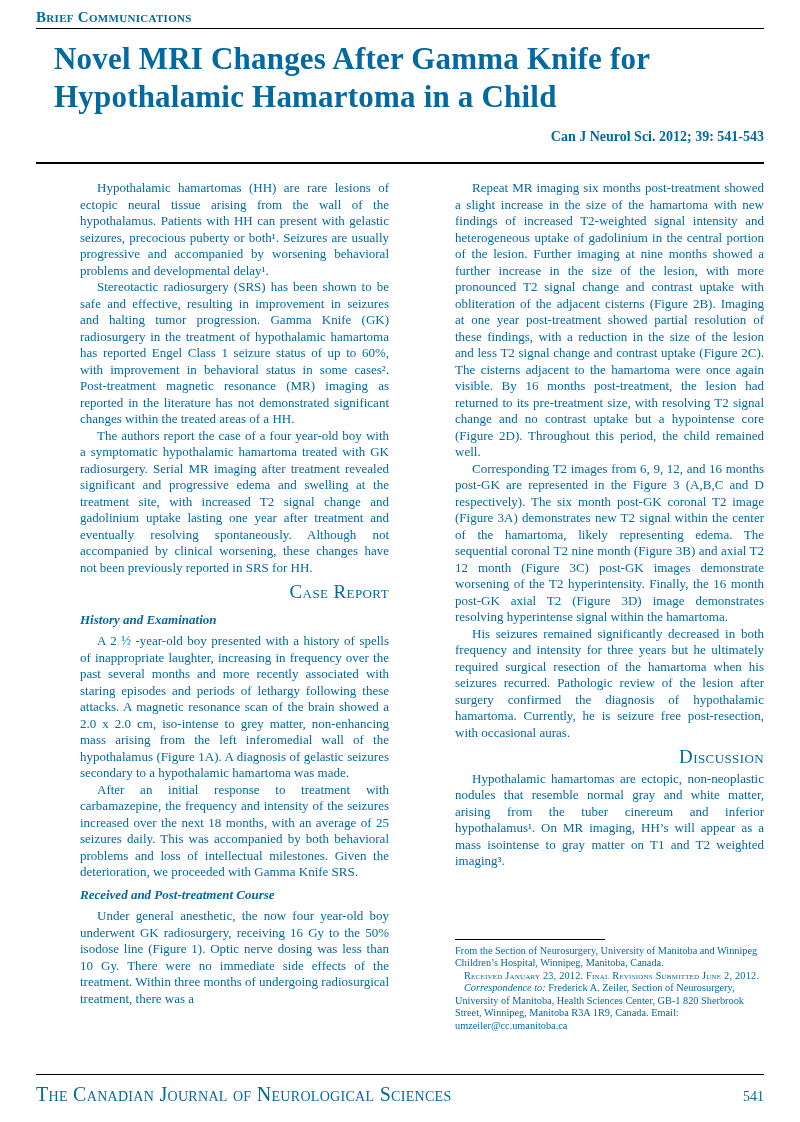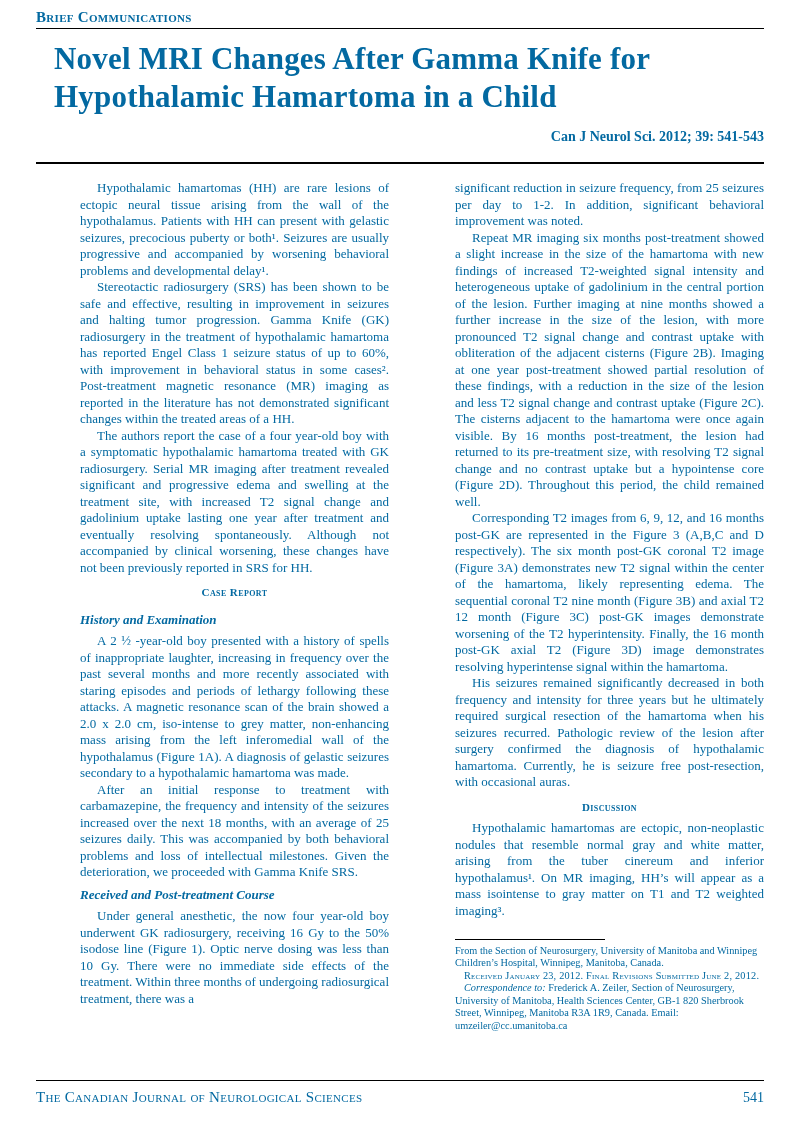--- a/index.html
+++ b/index.html
@@ -61,25 +61,25 @@
     font-size: 13px;
     line-height: 16.5px;
     display: flex;
     flex-direction: column;
     margin-left: 44px;
   }
   .col p.body-p { text-indent: 17px; margin: 0; }
   .col p.noindent { text-indent: 0; }
   .section-heading {
     font-variant: small-caps;
-    font-weight: bold;
-    font-size: 11px;
+    font-weight: normal;
+    font-size: 19px;
     letter-spacing: 0.4px;
     margin: 8px 0 5px 0;
-    text-align: center;
+    text-align: right;
   }
   .sub-heading {
     font-weight: bold;
     font-style: italic;
     font-size: 13px;
     margin: 6px 0 5px 0;
     text-align: left;
   }
   .footnote {
     margin-top: auto;
@@ -102,21 +102,21 @@
     right: 36px;
     bottom: 16px;
     border-top: 1px solid #000;
     padding-top: 8px;
     display: flex;
     justify-content: space-between;
     align-items: baseline;
   }
   .journal-name {
     font-variant: small-caps;
-    font-size: 15px;
+    font-size: 20px;
     letter-spacing: 0.3px;
   }
   .page-number { font-size: 14px; }
 </style>
 </head>
 <body>
 
 <div class="page">
 
   <header>
@@ -135,21 +135,20 @@
       <p class="body-p">The authors report the case of a four year-old boy with a symptomatic hypothalamic hamartoma treated with GK radiosurgery. Serial MR imaging after treatment revealed significant and progressive edema and swelling at the treatment site, with increased T2 signal change and gadolinium uptake lasting one year after treatment and eventually resolving spontaneously. Although not accompanied by clinical worsening, these changes have not been previously reported in SRS for HH.</p>
       <h2 class="section-heading">Case Report</h2>
       <h3 class="sub-heading">History and Examination</h3>
       <p class="body-p">A 2 ½ -year-old boy presented with a history of spells of inappropriate laughter, increasing in frequency over the past several months and more recently associated with staring episodes and periods of lethargy following these attacks. A magnetic resonance scan of the brain showed a 2.0 x 2.0 cm, iso-intense to grey matter, non-enhancing mass arising from the left inferomedial wall of the hypothalamus (Figure 1A). A diagnosis of gelastic seizures secondary to a hypothalamic hamartoma was made.</p>
       <p class="body-p">After an initial response to treatment with carbamazepine, the frequency and intensity of the seizures increased over the next 18 months, with an average of 25 seizures daily. This was accompanied by both behavioral problems and loss of intellectual milestones. Given the deterioration, we proceeded with Gamma Knife SRS.</p>
       <h3 class="sub-heading">Received and Post-treatment Course</h3>
       <p class="body-p">Under general anesthetic, the now four year-old boy underwent GK radiosurgery, receiving 16 Gy to the 50% isodose line (Figure 1). Optic nerve dosing was less than 10 Gy. There were no immediate side effects of the treatment. Within three months of undergoing radiosurgical treatment, there was a</p>
     </div>
 
     <div class="col">
-      <p class="body-p noindent">significant reduction in seizure frequency, from 25 seizures per day to 1-2. In addition, significant behavioral improvement was noted.</p>
       <p class="body-p">Repeat MR imaging six months post-treatment showed a slight increase in the size of the hamartoma with new findings of increased T2-weighted signal intensity and heterogeneous uptake of gadolinium in the central portion of the lesion. Further imaging at nine months showed a further increase in the size of the lesion, with more pronounced T2 signal change and contrast uptake with obliteration of the adjacent cisterns (Figure 2B). Imaging at one year post-treatment showed partial resolution of these findings, with a reduction in the size of the lesion and less T2 signal change and contrast uptake (Figure 2C). The cisterns adjacent to the hamartoma were once again visible. By 16 months post-treatment, the lesion had returned to its pre-treatment size, with resolving T2 signal change and no contrast uptake but a hypointense core (Figure 2D). Throughout this period, the child remained well.</p>
       <p class="body-p">Corresponding T2 images from 6, 9, 12, and 16 months post-GK are represented in the Figure 3 (A,B,C and D respectively). The six month post-GK coronal T2 image (Figure 3A) demonstrates new T2 signal within the center of the hamartoma, likely representing edema. The sequential coronal T2 nine month (Figure 3B) and axial T2 12 month (Figure 3C) post-GK images demonstrate worsening of the T2 hyperintensity. Finally, the 16 month post-GK axial T2 (Figure 3D) image demonstrates resolving hyperintense signal within the hamartoma.</p>
       <p class="body-p">His seizures remained significantly decreased in both frequency and intensity for three years but he ultimately required surgical resection of the hamartoma when his seizures recurred. Pathologic review of the lesion after surgery confirmed the diagnosis of hypothalamic hamartoma. Currently, he is seizure free post-resection, with occasional auras.</p>
       <h2 class="section-heading">Discussion</h2>
       <p class="body-p">Hypothalamic hamartomas are ectopic, non-neoplastic nodules that resemble normal gray and white matter, arising from the tuber cinereum and inferior hypothalamus¹. On MR imaging, HH’s will appear as a mass isointense to gray matter on T1 and T2 weighted imaging³.</p>
 
       <div class="footnote">
         <div class="fn-rule"></div>
         <p>From the Section of Neurosurgery, University of Manitoba and Winnipeg Children’s Hospital, Winnipeg, Manitoba, Canada.</p>
         <p class="fn-indent smallcaps">Received January 23, 2012. Final Revisions Submitted June 2, 2012.</p>

